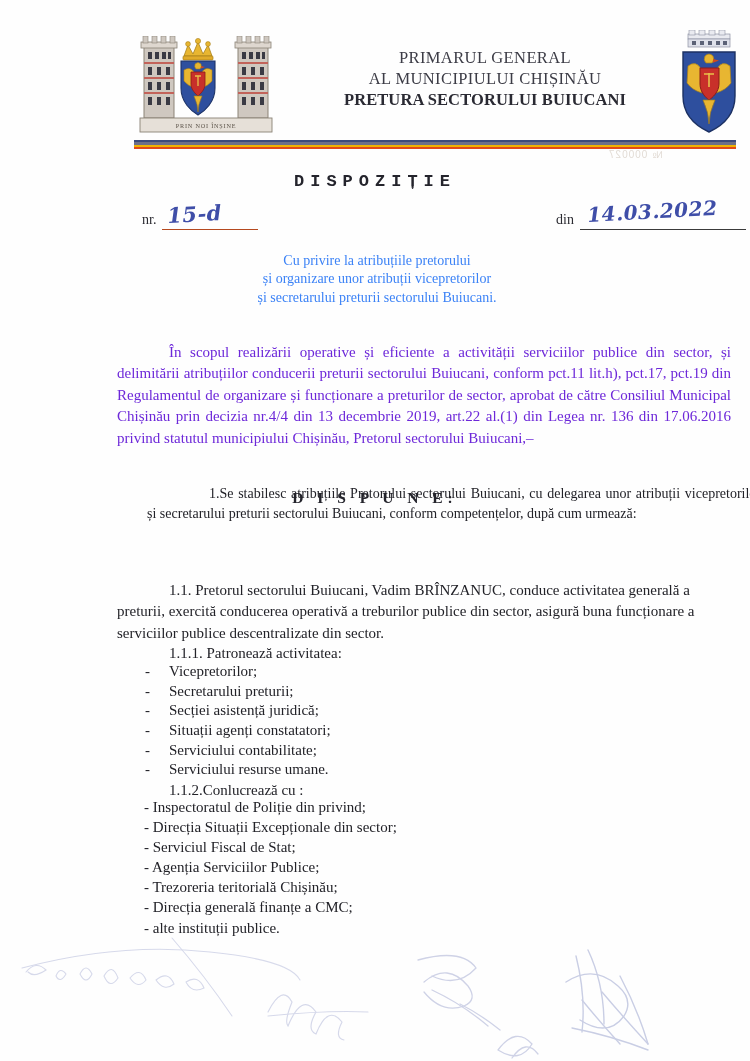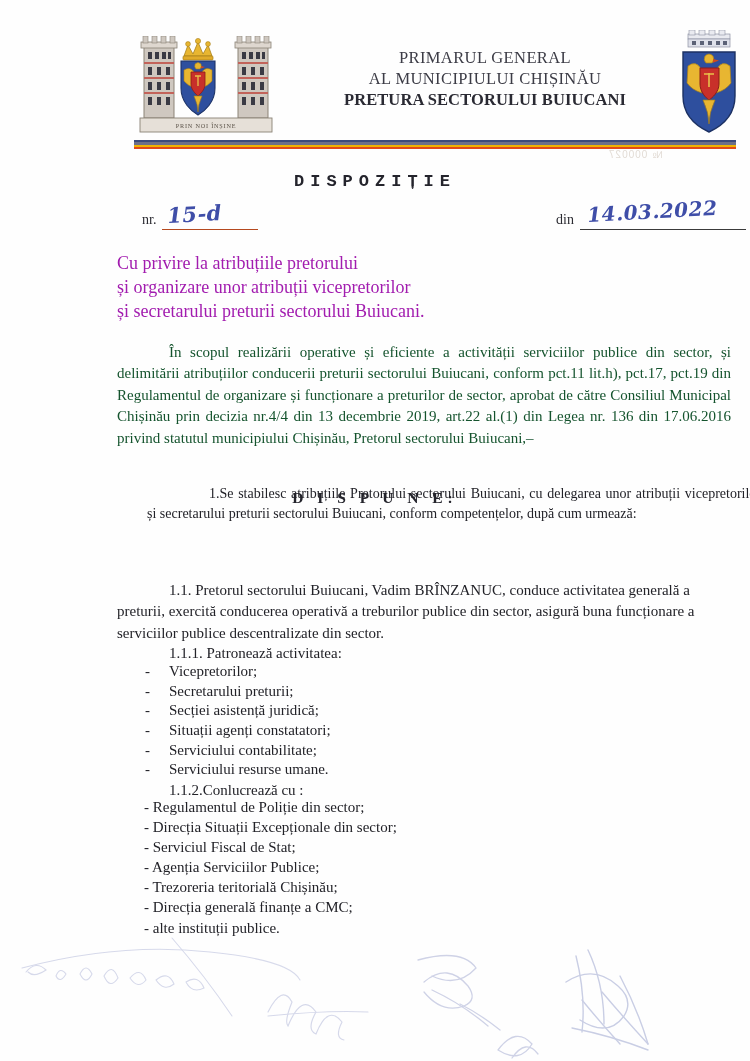--- a/index.html
+++ b/index.html
@@ -140,35 +140,36 @@
     position: absolute;
     left: 8px; bottom: 2px;
     font-size: 20px;
   }
 
   
   .subject {
     position: absolute;
     left: 117px; top: 252px;
     width: 520px;
-    font-size: 18px;
+    font-size: 14px;
     line-height: 1.32;
-    color: #a21caf;
+    color: #3b82f6;
+    text-align: center;
   }
   .subject div { white-space: nowrap; }
 
   .para-intro {
     position: absolute;
     left: 117px; top: 342px;
     width: 614px;
     font-size: 15px;
     line-height: 1.43;
     text-align: justify;
     text-indent: 52px;
-    color: #14532d;
+    color: #6d28d9;
   }
 
   .dispune {
     position: absolute;
     left: 0; top: 489px;
     width: 750px;
     text-align: center;
     font-size: 15.5px;
     font-weight: bold;
     letter-spacing: 5px;
@@ -440,21 +441,21 @@
       <span>Serviciului  contabilitate;</span>
     </div>
     <div class="row">
       <span class="dash">-</span>
       <span>Serviciului resurse umane.</span>
     </div>
   </div>
 
   <div class="sub-head-112">1.1.2.Conlucrează cu :</div>
   <div class="list-112">
-    <div class="row">- Regulamentul de Poliție din sector;</div>
+    <div class="row">- Inspectoratul de Poliție din privind;</div>
     <div class="row">- Direcția Situații Excepționale din sector;</div>
     <div class="row">- Serviciul Fiscal de Stat;</div>
     <div class="row">- Agenția Serviciilor Publice;</div>
     <div class="row">- Trezoreria teritorială Chișinău;</div>
     <div class="row">- Direcția generală finanțe a CMC;</div>
     <div class="row">- alte instituții publice.</div>
   </div>
 
   <div class="bleed-layer">
     <svg width="750" height="141" viewBox="0 0 750 141">

